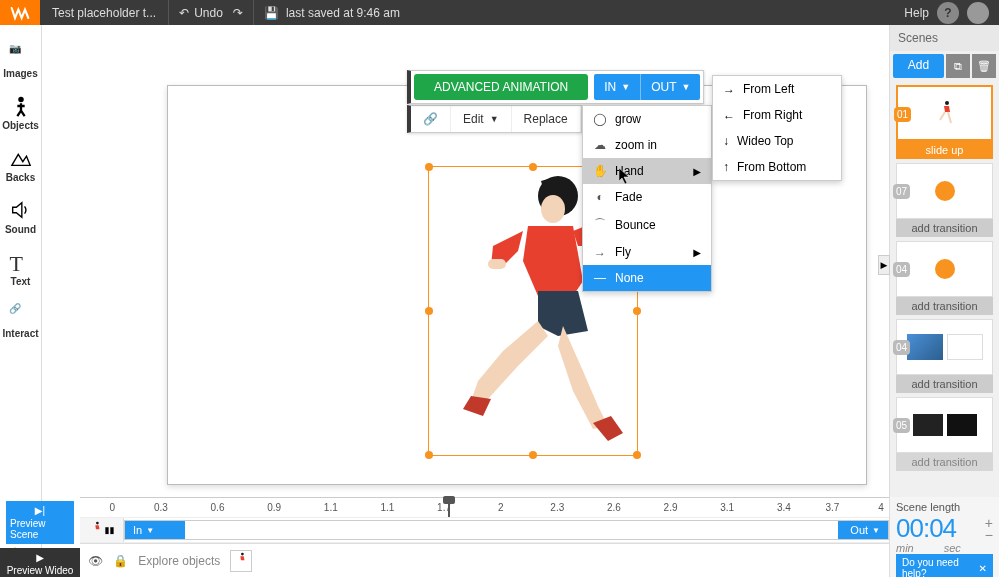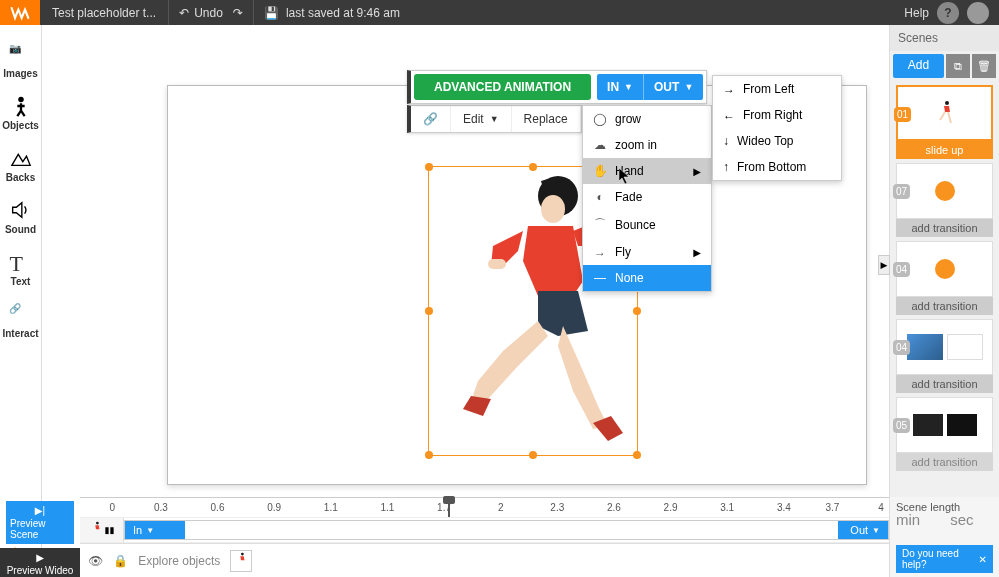--- a/index.html
+++ b/index.html
@@ -34,21 +34,21 @@
     .selection { position: absolute; left: 260px; top: 80px; width: 210px; height: 290px; border: 1px solid #f7931e; }
     .handle { width: 8px; height: 8px; background: #f7931e; border-radius: 50%; position: absolute; }
     .h-tl{top:-4px;left:-4px}.h-tm{top:-4px;left:calc(50% - 4px)}.h-tr{top:-4px;right:-4px}
     .h-ml{top:calc(50% - 4px);left:-4px}.h-mr{top:calc(50% - 4px);right:-4px}
     .h-bl{bottom:-4px;left:-4px}.h-bm{bottom:-4px;left:calc(50% - 4px)}.h-br{bottom:-4px;right:-4px}
     
     .runner { position:absolute; left: 275px; top: 85px; width: 200px; height: 290px; }
     
     
     .ctxbar { position: absolute; left: 365px; top: 45px; display: flex; align-items: stretch; background: #fff; border: 1px solid #ccc; height: 34px; box-shadow: 0 1px 3px rgba(0,0,0,0.2); z-index: 5; border-left: 4px solid #3a3a3a; }
-    .ctxbtn { padding: 0 14px; display: flex; align-items: center; font-size: 13px; font-weight: bold; cursor:pointer; position:relative; }
+    .ctxbtn { padding: 0 14px; display: flex; align-items: center; font-size: 13px; font-weight: normal; cursor:pointer; position:relative; }
     .adv-anim { background: #1fa648; color:#fff; border-radius: 3px; margin: 3px; padding: 0 20px; font-size: 12px; }
     .tab-in { background: #2196f3; color:#fff; margin: 3px 0 3px 3px; border-radius: 2px 0 0 2px; font-size: 12px; padding: 0 10px;}
     .tab-in .caret, .tab-out .caret { margin-left:5px; font-size:9px; }
     .tab-out { background: #2196f3; color:#fff; margin: 3px 3px 3px 0; border-radius: 0 2px 2px 0; border-left: 1px solid rgba(255,255,255,0.4); font-size: 12px; padding: 0 10px; }
     
     .ctxbar2 { position: absolute; left: 365px; top: 80px; display:flex; background:#fff; border:1px solid #ccc; height: 28px; box-shadow: 0 1px 3px rgba(0,0,0,0.15); z-index: 4; border-left:4px solid #3a3a3a;}
     .ctxbar2 .small { padding: 0 12px; display:flex; align-items:center; font-size:12px; border-right:1px solid #eee; cursor:pointer; color:#333; }
     
     
     .dropdown { position: absolute; left: 540px; top: 80px; width: 130px; background: #fff; border: 1px solid #ccc; box-shadow: 0 2px 6px rgba(0,0,0,0.2); z-index: 10; font-size: 12px; }
@@ -96,21 +96,21 @@
     .clip-in { width:60px; background:#2196f3; color:#fff; font-size:11px; display:flex; align-items:center; padding:0 8px; gap:4px; }
     .clip-out { width:50px; background:#2196f3; color:#fff; font-size:11px; display:flex; align-items:center; padding:0 8px; justify-content:flex-end; gap:4px; margin-left:auto; }
     .playhead { position:absolute; top:0; bottom:0; width:2px; background:#555; left: 368px; }
     .playhead::before { content:''; position:absolute; top:-2px; left:-5px; width:12px; height:8px; background:#555; border-radius:2px; }
     .bottom-row { height:34px; display:flex; align-items:center; border-top:1px solid #ddd; padding: 0 8px; gap: 10px; font-size: 12px; color:#555; }
     .explore { color:#888; }
     .obj-thumb { width:22px; height:22px; border:1px solid #ccc; background:#fff; display:flex; align-items:center; justify-content:center; }
     
     .scenelen { width: 110px; background:#f5f5f5; border-left:1px solid #ddd; padding: 4px 6px; font-size:11px; color:#555; display:flex; flex-direction:column; }
     .scenelen .time { color:#2196f3; font-size: 26px; font-weight:300; letter-spacing:-1px; }
-    .scenelen .units { display:flex; gap:30px; font-size:15px; color:#888; margin-top:-2px;}
+    .scenelen .units { display:flex; gap:30px; font-size:11px; color:#888; margin-top:-2px;font-style:italic;}
     .scenelen .plusminus { margin-left:auto; font-size:14px; color:#888; display:flex; flex-direction:column; gap:0; line-height:12px;}
     .scenelen .timerow { display:flex; align-items:center; }
     .need-help { background:#2196f3; color:#fff; font-size:10px; padding:3px 6px; display:flex; align-items:center; justify-content:space-between; margin-top:auto; }
     
     .cursor-ptr { position:absolute; left:577px; top:143px; z-index:20; pointer-events:none; }
   </style>
 </head>
 <body>
 
 <div class="topbar">
@@ -415,20 +415,27 @@
       <div class="obj-thumb">
           <svg width="14" height="18" viewBox="0 0 40 52">
             <circle cx="24" cy="6" r="4" fill="#1a1a1a"></circle>
             <path d="M18 12 L28 12 L30 24 L20 24 Z" fill="#e8402f"></path>
           </svg>
         </div>
     </div>
   </div>
   <div class="scenelen">
     <div>Scene length</div>
+    <div class="timerow">
+      <span class="time">00:04</span>
+      <div class="plusminus">
+          <span>+</span>
+          <span>−</span>
+        </div>
+    </div>
     <div class="units">
         <span>min</span>
         <span>sec</span>
       </div>
     <div class="need-help">
         <span>Do you need help?</span>
         <span>✕</span>
       </div>
   </div>
 </div>

